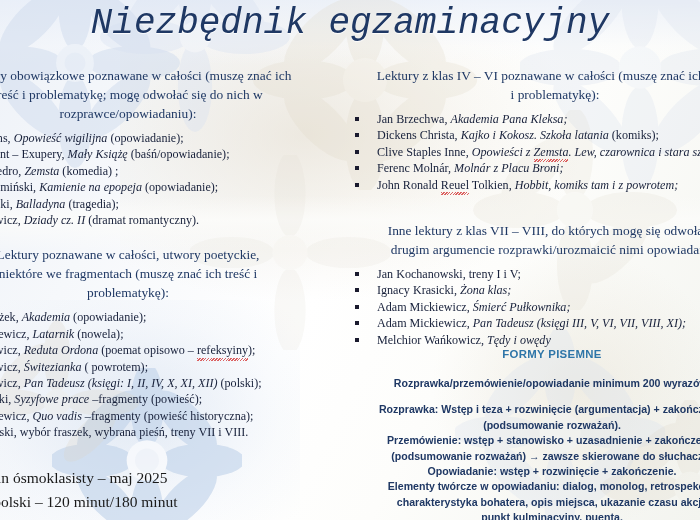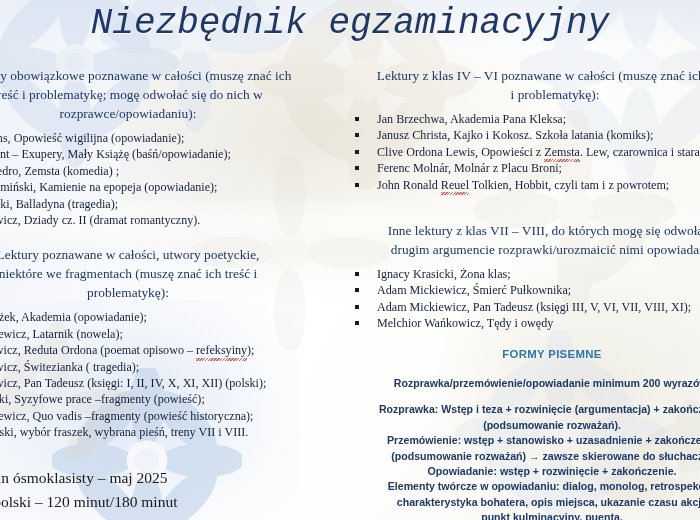--- a/index.html
+++ b/index.html
@@ -99,21 +99,21 @@
   }
   .col-right ul.booklist li .bullet {
     position: absolute;
     left: 10px;
     top: 6px;
     width: 4px;
     height: 4px;
     background: #1a1a2e;
   }
 
-  .it { }
+  .it { font-style: italic; }
 
   
   .sq {
     position: relative;
     display: inline-block;
   }
   .sq::after {
     content: "";
     position: absolute;
     left: 0; right: 0; bottom: -2px;
@@ -356,50 +356,50 @@
     <div class="heading" style="margin-top:17px;">
       <div>Lektury poznawane w całości, utwory poetyckie,</div>
       <div>niektóre we fragmentach (muszę znać ich treść i</div>
       <div>problematykę):</div>
     </div>
 
     <ul class="booklist" id="left-list-2">
         <li><span>Sławomir Mrożek, </span><span class="it">Akademia</span><span> (opowiadanie);</span></li>
         <li><span>Henryk Sienkiewicz, </span><span class="it">Latarnik</span><span> (nowela);</span></li>
         <li><span>Adam Mickiewicz, </span><span class="it">Reduta Ordona</span><span> (poemat opisowo – <span class="sq">refeksyiny</span>);</span></li>
-        <li><span>Adam Mickiewicz, </span><span class="it">Świtezianka</span><span> ( tragedia);</span></li>
+        <li><span>Adam Mickiewicz, </span><span class="it">Świtezianka</span><span> ( powrotem);</span></li>
         <li><span>Adam Mickiewicz, </span><span class="it">Pan Tadeusz (księgi: I, II, IV, X, XI, XII)</span><span> (polski);</span></li>
         <li><span>Stefan Żeromski, </span><span class="it">Syzyfowe prace</span><span> –fragmenty (powieść);</span></li>
         <li><span>Henryk Sienkiewicz, </span><span class="it">Quo vadis</span><span> –fragmenty (powieść historyczna);</span></li>
         <li><span>Jan Kochanowski, wybór fraszek, wybrana pieśń, treny VII i VIII.</span></li>
       </ul>
   </div>
 
   <div class="col-right">
 
     <div class="heading">
       <div>Lektury z klas IV – VI poznawane w całości (muszę znać ich treść</div>
       <div>i problematykę):</div>
     </div>
 
     <ul class="booklist" id="right-list-1">
         <li><span class="bullet"></span><span>Jan Brzechwa, </span><span class="it">Akademia Pana Kleksa;</span></li>
-        <li><span class="bullet"></span><span>Janusz Christa, </span><span class="it">Kajko i Kokosz. Szkoła latania</span><span> (komiks);</span></li>
-        <li><span class="bullet"></span><span>Clive Ordona Lewis, </span><span class="it">Opowieści z <span class="sq">Zemsta</span>. Lew, czarownica i stara szafa;</span></li>
+        <li><span class="bullet"></span><span>Dickens Christa, </span><span class="it">Kajko i Kokosz. Szkoła latania</span><span> (komiks);</span></li>
+        <li><span class="bullet"></span><span>Clive Staples Inne, </span><span class="it">Opowieści z <span class="sq">Zemsta</span>. Lew, czarownica i stara szafa;</span></li>
         <li><span class="bullet"></span><span>Ferenc Molnár, </span><span class="it">Molnár z Placu Broni;</span></li>
-        <li><span class="bullet"></span><span>John Ronald <span class="sq">Reuel</span> Tolkien, </span><span class="it">Hobbit, czyli tam i z powrotem;</span></li>
+        <li><span class="bullet"></span><span>John Ronald <span class="sq">Reuel</span> Tolkien, </span><span class="it">Hobbit, komiks tam i z powrotem;</span></li>
       </ul>
 
     <div class="heading" style="margin-top:28px;">
       <div>Inne lektury z klas VII – VIII, do których mogę się odwołać w</div>
       <div>drugim argumencie rozprawki/urozmaicić nimi opowiadanie:</div>
     </div>
 
     <ul class="booklist" id="right-list-2">
-        <li><span class="bullet"></span></li>
+        <li><span class="bullet"></span><span>Jan Kochanowski, treny I i V;</span></li>
         <li><span class="bullet"></span><span>Ignacy Krasicki, </span><span class="it">Żona klas;</span></li>
         <li><span class="bullet"></span><span>Adam Mickiewicz, </span><span class="it">Śmierć Pułkownika;</span></li>
         <li><span class="bullet"></span><span>Adam Mickiewicz, </span><span class="it">Pan Tadeusz (księgi III, V, VI, VII, VIII, XI);</span></li>
         <li><span class="bullet"></span><span>Melchior Wańkowicz, </span><span class="it">Tędy i owędy</span></li>
       </ul>
   </div>
 
   <div id="formy">
     <div class="fp-title">FORMY PISEMNE</div>
     <div id="formy-lines">

